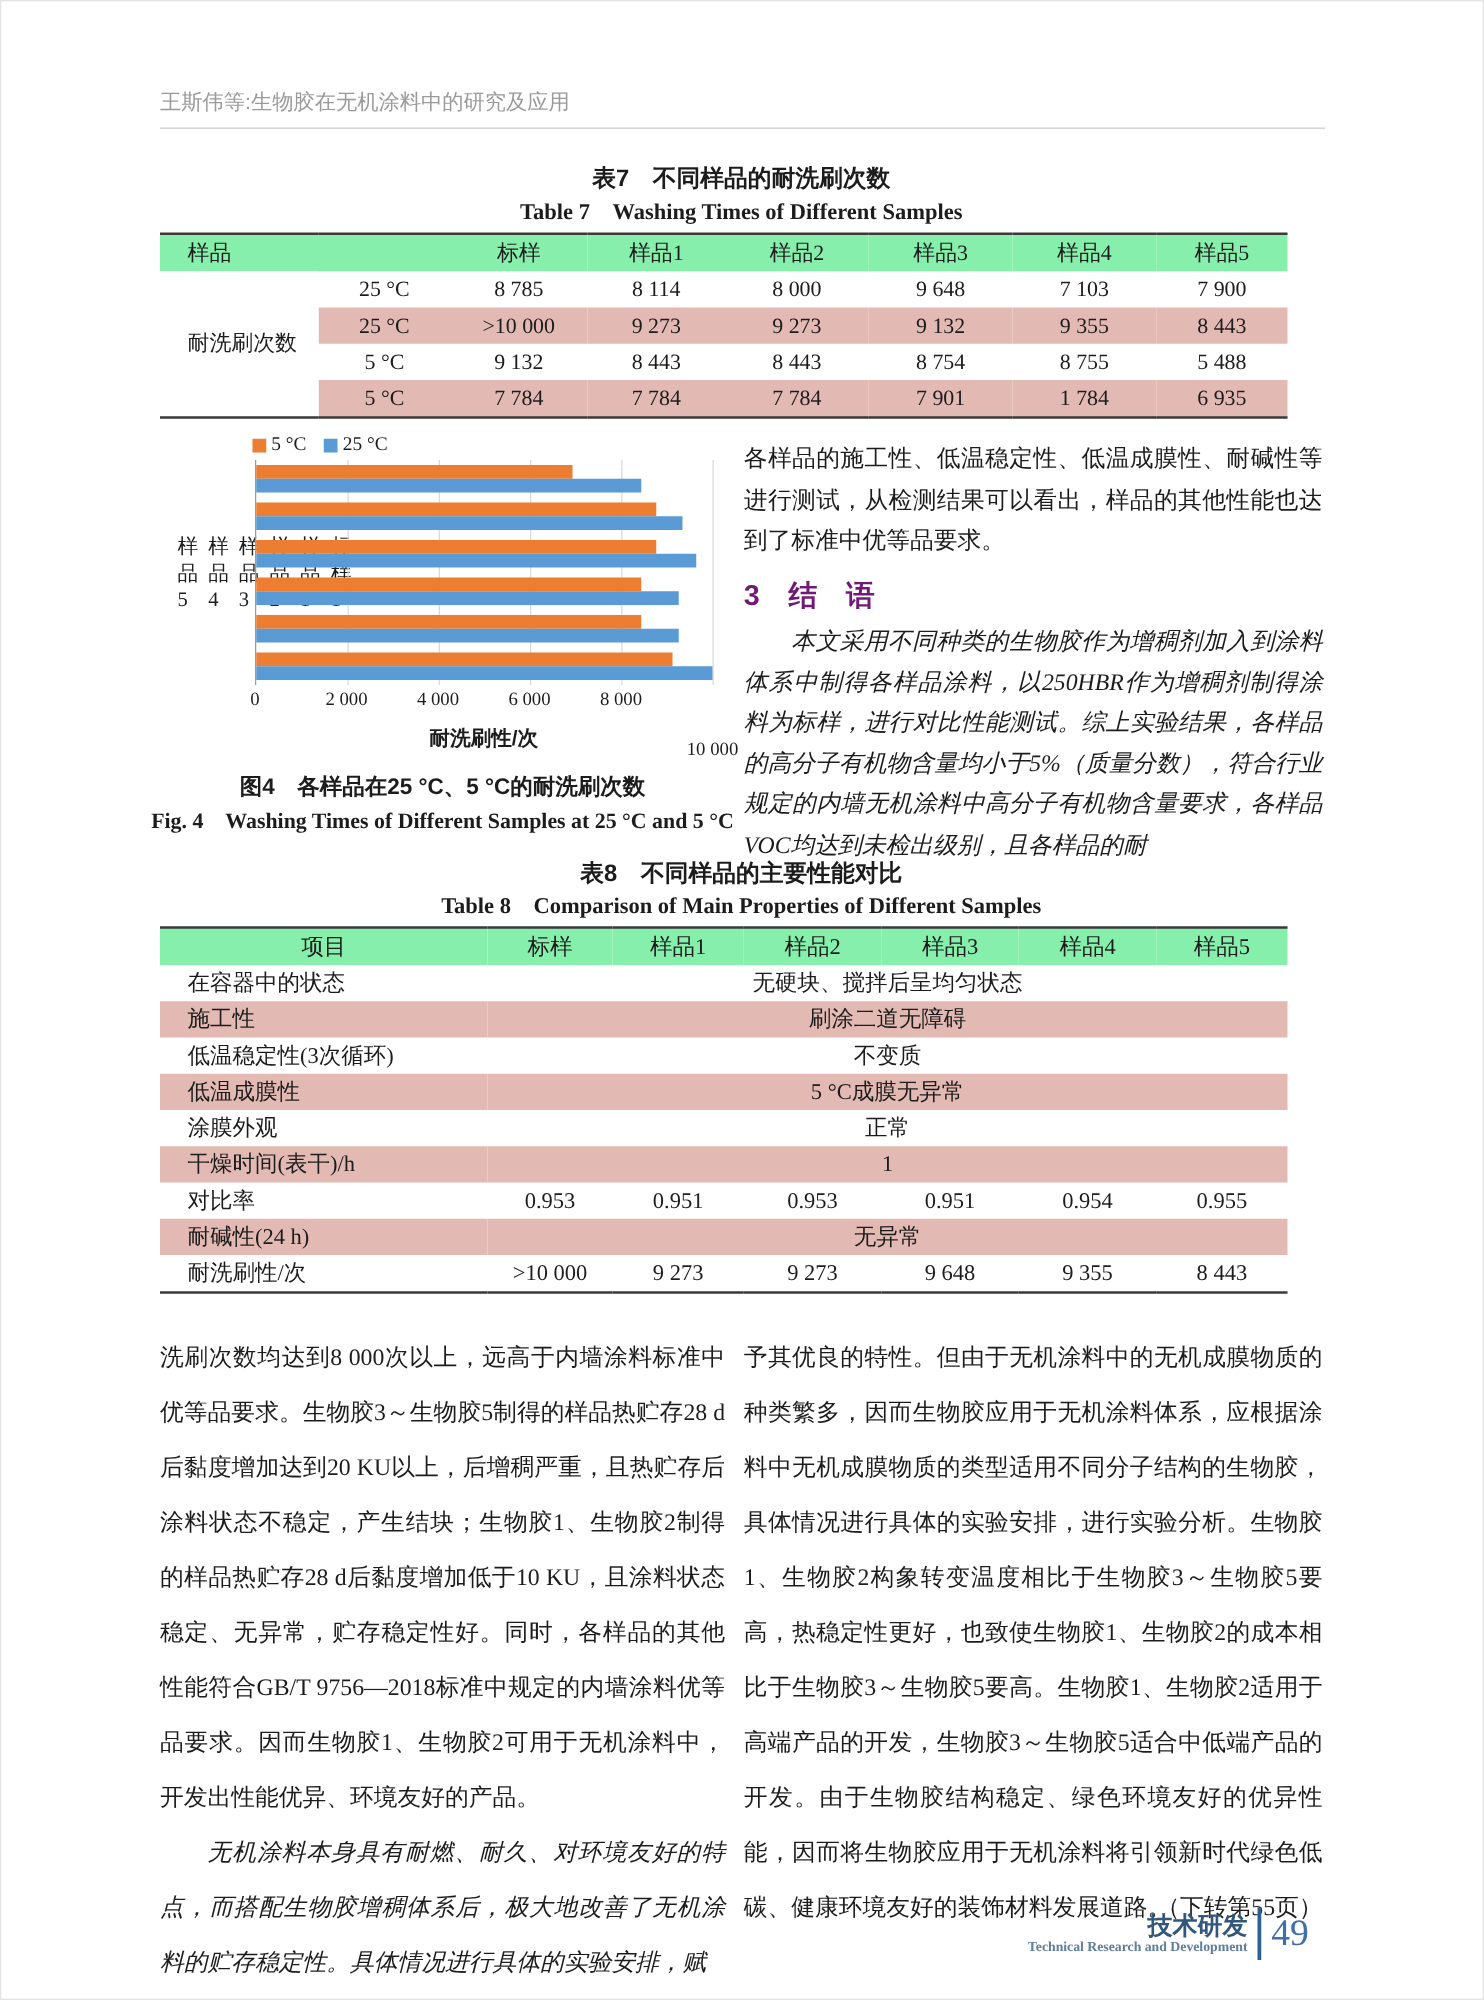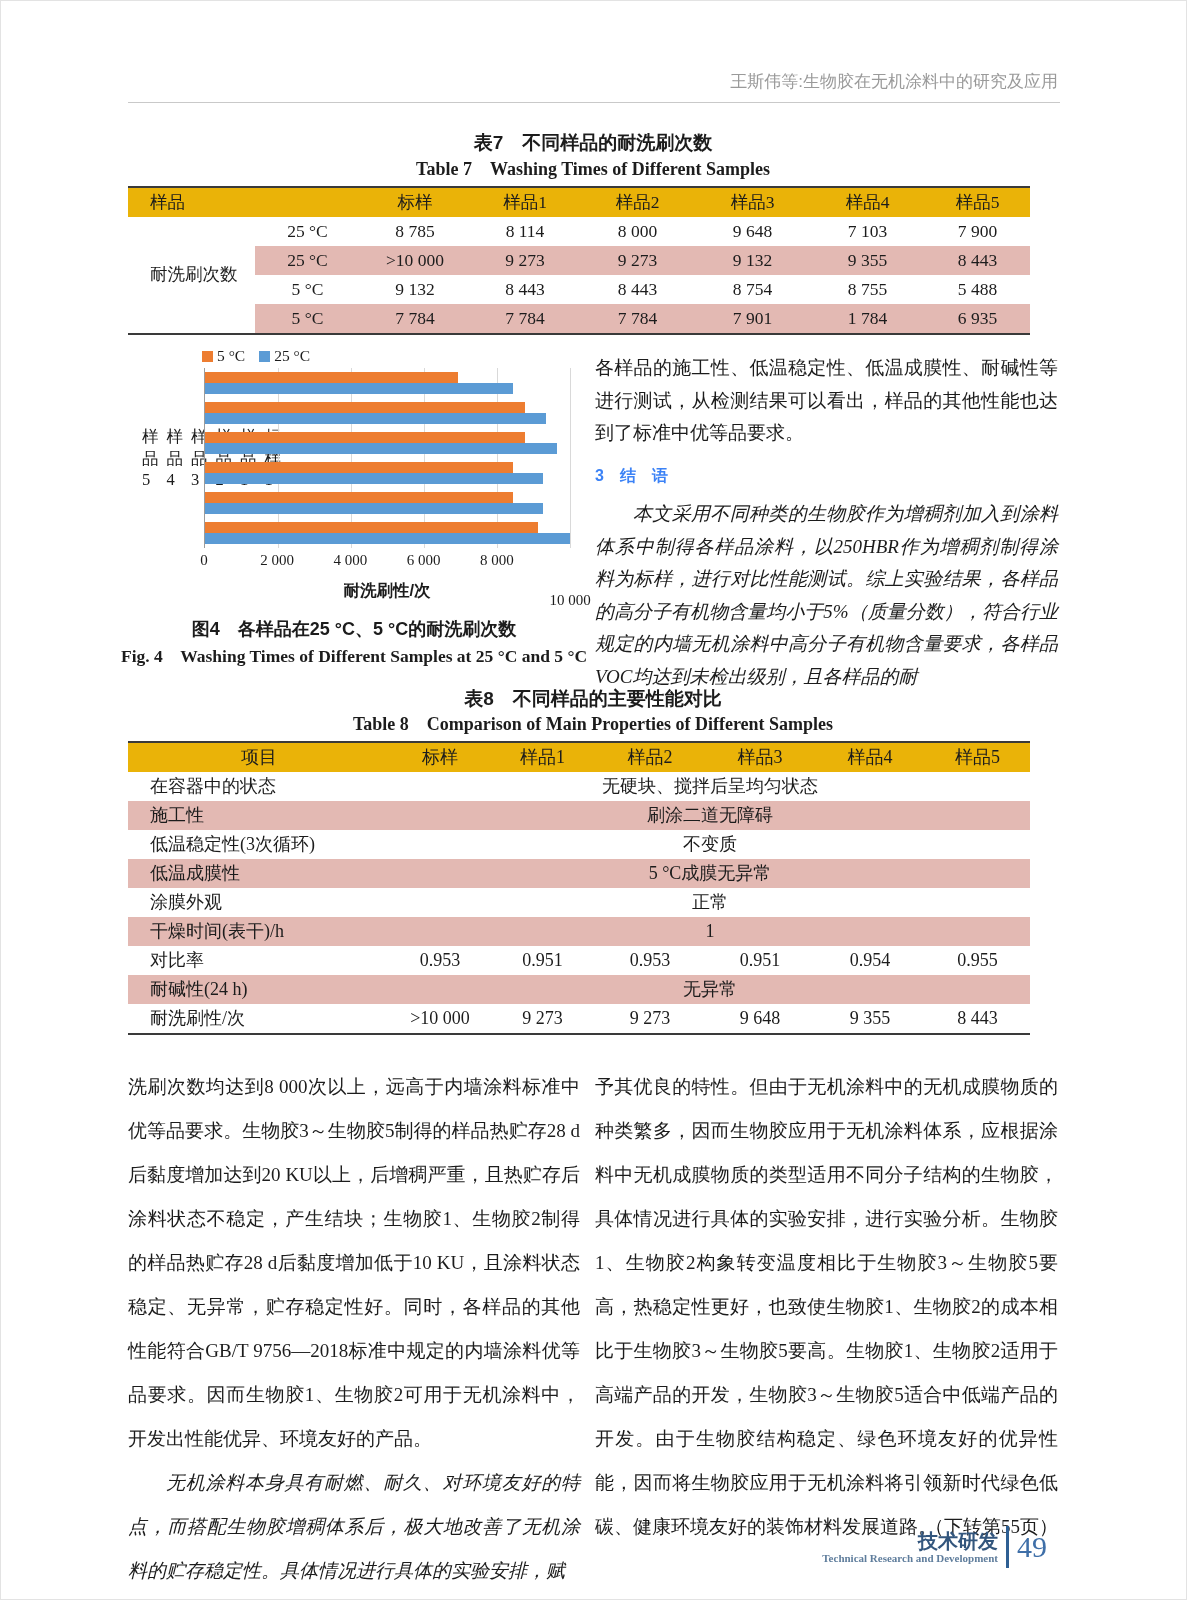--- a/index.html
+++ b/index.html
@@ -3,32 +3,32 @@
 <meta charset="utf-8">
 <style>
   html,body{margin:0;padding:0;}
   body{
     width:1187px;height:1600px;position:relative;background:#ffffff;
     font-family:"Liberation Serif","DejaVu Serif",serif;color:#1c1c1c;
     box-shadow:inset 0 0 0 1px #e3e3e3;overflow:hidden;
   }
   .abs{position:absolute;}
   
-  .run-head{top:70px;left:128px;width:930px;text-align:right;font-size:17px;color:#9a9a9a;
+  .run-head{top:70px;left:128px;width:930px;font-size:17px;color:#9a9a9a;
     font-family:"Liberation Sans","DejaVu Sans",sans-serif;}
   .head-rule{top:102px;left:128px;width:932px;height:1px;background:#c9c9c9;}
   
   .cap-cn{font-family:"Liberation Sans","DejaVu Sans",sans-serif;font-weight:bold;font-size:19px;text-align:center;}
   .cap-en{font-family:"Liberation Serif","DejaVu Serif",serif;font-weight:bold;font-size:18px;text-align:center;}
   
   table.data{border-collapse:collapse;table-layout:fixed;width:902px;
     border-top:2px solid #3a3a3a;border-bottom:2px solid #3a3a3a;font-size:17.5px;}
   table.data th{font-weight:normal;}
   table.data th,table.data td{padding:0;text-align:center;vertical-align:middle;height:29px;line-height:1.1;}
-  .hdr-row th{background:#eab308;}
+  .hdr-row th{background:#86efac;}
   tr.shaded td{background:#e3b9b3;}
   td.white-cell{background:#ffffff;}
   .left-pad{text-align:left !important;padding-left:22px !important;}
   
   .chart{left:142px;top:346px;width:428px;}
   .legend{display:flex;gap:14px;margin-left:60px;font-size:15.5px;align-items:center;height:20px;}
   .legend-item{display:flex;align-items:center;gap:4px;}
   .legend-swatch{width:11px;height:11px;display:inline-block;}
   .plot-wrap{display:flex;margin-top:2px;}
   .labels-col{width:62px;display:flex;flex-direction:row;}
@@ -38,21 +38,21 @@
   .rows-col{position:relative;display:flex;flex-direction:column;height:100%;}
   .chart-row{flex:1;display:flex;flex-direction:column;justify-content:center;}
   .bar{height:11px;}
   .xticks{position:relative;height:20px;margin-left:62px;font-size:15px;margin-top:4px;}
   .xtick{position:absolute;transform:translateX(-50%);white-space:nowrap;}
   .xlabel{margin-left:62px;text-align:center;font-size:16.5px;font-family:"Liberation Sans","DejaVu Sans",sans-serif;font-weight:bold;margin-top:8px;}
   
   .col-text{font-size:19px;line-height:44px;text-align:justify;}
   .col-text p{margin:0;}
   .indent{text-indent:2em;font-style:italic;}
-  .sec-head{font-family:"Liberation Sans","DejaVu Sans",sans-serif;font-weight:bold;font-size:16px;color:#3b82f6;}
+  .sec-head{font-family:"Liberation Sans","DejaVu Sans",sans-serif;font-weight:bold;font-size:23px;color:#701a75;}
   .turn-note{position:absolute;right:0;bottom:0;}
   .rel{position:relative;}
   
   .footer{right:140px;top:1478px;display:flex;align-items:center;gap:8px;margin-top:48px;}
   .footer-txt{text-align:right;}
   .footer-cn{font-family:"Liberation Sans","DejaVu Sans",sans-serif;font-weight:bold;font-size:20px;color:#33567d;line-height:22px;}
   .footer-en{font-size:11px;color:#5f7d9c;font-weight:bold;line-height:13px;}
   .footer-bar{width:3px;height:42px;background:#2e5f93;}
   .footer-num{font-size:30px;color:#3f6fa8;}
 </style>

